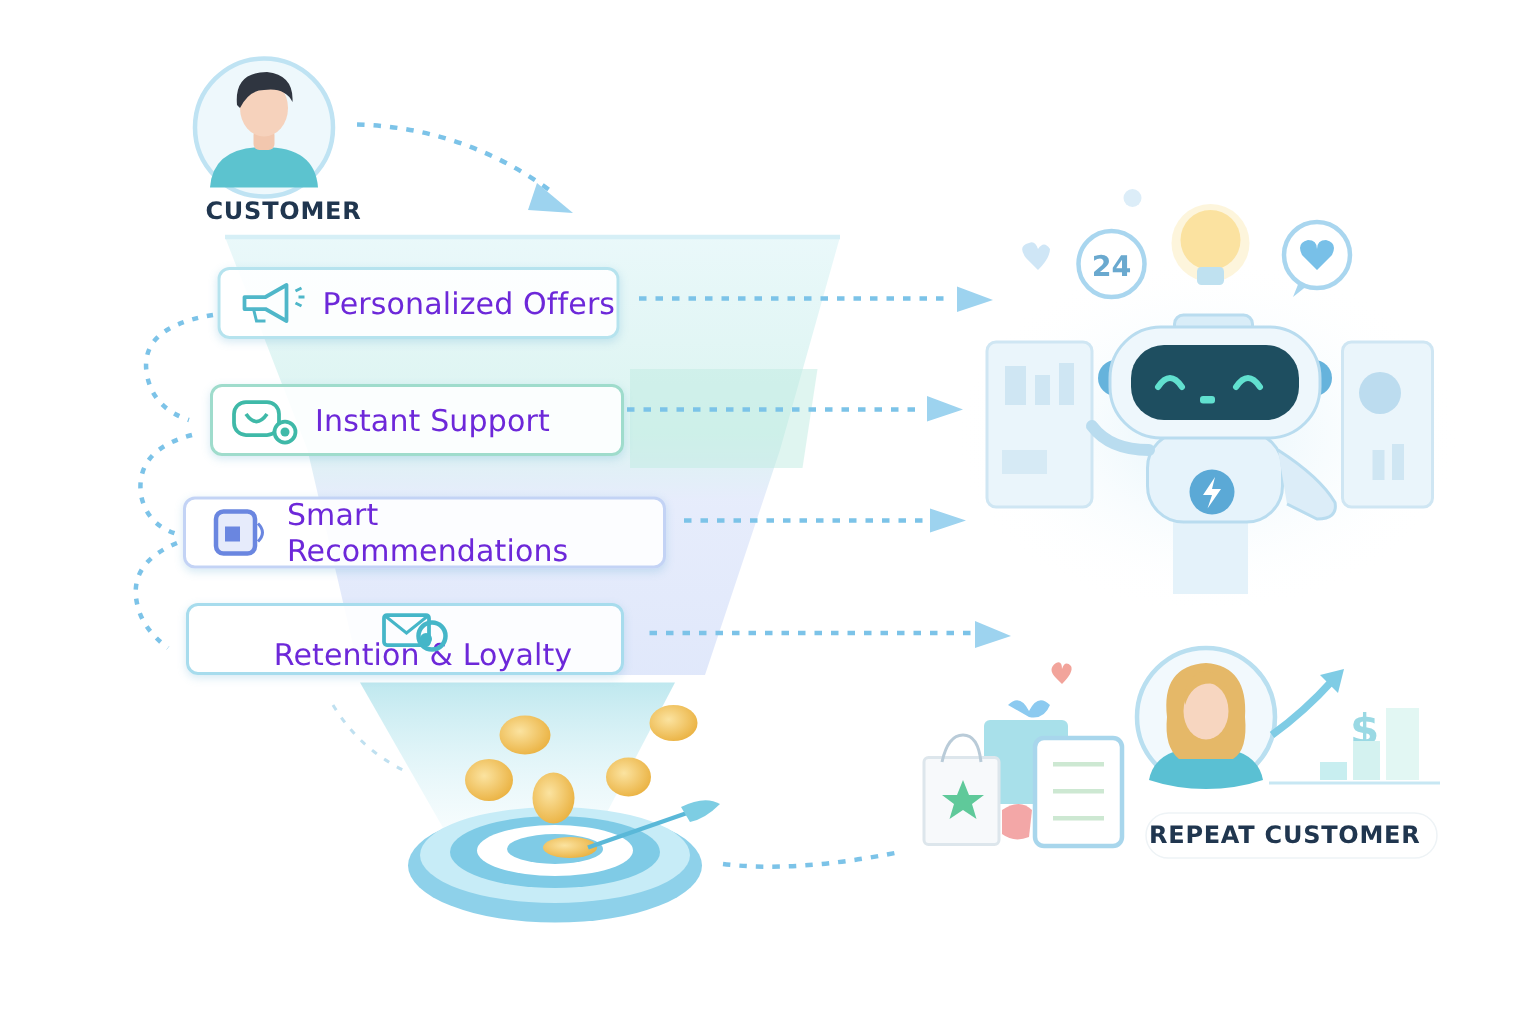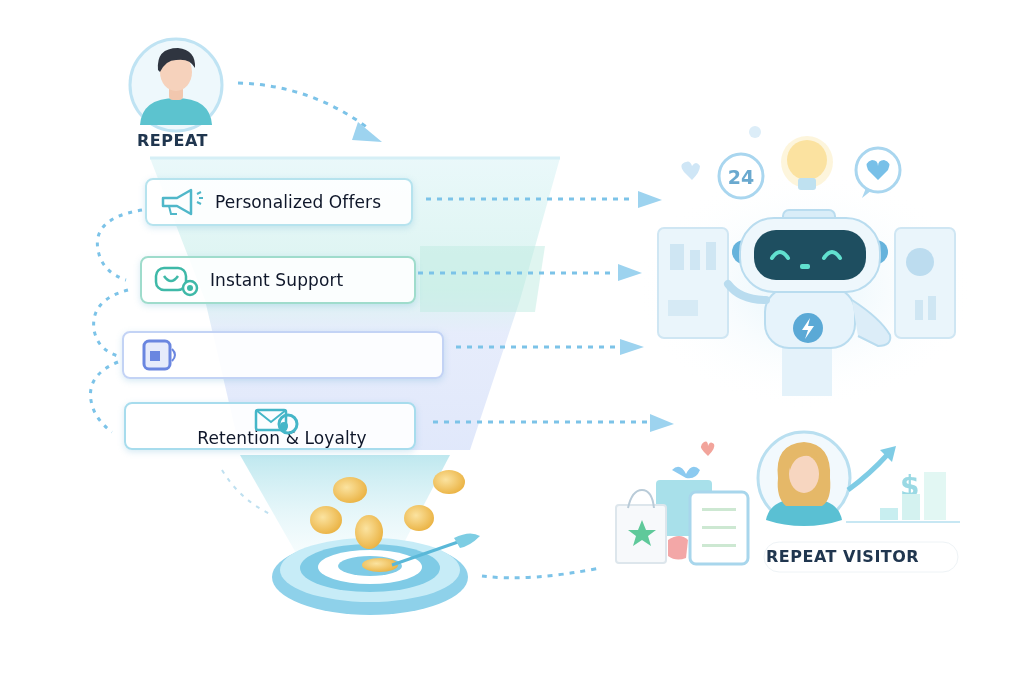--- a/index.html
+++ b/index.html
@@ -3,21 +3,21 @@
 <meta charset="utf-8">
 <style>
   html, body { margin:0; padding:0; }
   body { width:1024px; height:683px; background:#ffffff; position:relative; overflow:hidden;
          font-family:"DejaVu Sans", "Liberation Sans", sans-serif; color:#1f3550; }
   .abs { position:absolute; }
   svg { position:absolute; left:0; top:0; overflow:visible; }
   .stage-card { position:absolute; height:48px; border-radius:8px; background:rgba(255,255,255,0.88);
                 display:flex; align-items:center; box-sizing:border-box; padding-left:12px;
                 box-shadow:0 2px 6px rgba(90,170,210,0.25); }
-  .stage-card .lbl { font-size:17px; font-weight:500; color:#0f172a; margin-left:12px; letter-spacing:0.1px; }
+  .stage-card .lbl { font-size:20px; font-weight:500; color:#6d28d9; margin-left:12px; letter-spacing:0.1px; }
   .stage-icon { width:44px; height:32px; position:relative; }
   .caption { font-weight:700; font-size:16px; letter-spacing:0.5px; color:#20364f; }
 </style>
 </head>
 <body>
 
 <svg width="1024" height="683">
   <defs>
     <linearGradient id="funnelGrad" x1="0" y1="0" x2="0" y2="1">
       <stop offset="0" stop-color="#e6f7f9"></stop>
@@ -160,22 +160,22 @@
     <path d="M880 450 L896 446 L892 462 Z" fill="#7fcce5"></path>
     <text x="900" y="496" font-family="DejaVu Sans, sans-serif" font-size="28" font-weight="700" fill="#9ad9e4">$</text>
     <rect x="880" y="508" width="18" height="12" fill="#c8eef0"></rect>
     <rect x="902" y="494" width="18" height="26" fill="#d4f2f0"></rect>
     <rect x="924" y="472" width="22" height="48" fill="#e2f7f3"></rect>
     <path d="M846 522 L960 522" stroke="#c7e7f3" stroke-width="2"></path>
   </g>
   <rect x="764" y="542" width="194" height="30" rx="15" fill="#ffffff" stroke="#eef3f6" stroke-width="1"></rect>
 </svg>
 
-<div class="abs caption" style="left:137px; top:131px;">REPEAT</div>
-<div class="abs caption" style="left:766px; top:547px;">REPEAT VISITOR</div>
+<div class="abs caption" style="left:137px; top:131px;">CUSTOMER</div>
+<div class="abs caption" style="left:766px; top:547px;">REPEAT CUSTOMER</div>
 
 <div class="stage-card" style="left:145px; top:178px; width:268px; border:2px solid #b6e3ee;">
   <div class="stage-icon">
     <svg width="44" height="32">
         <path d="M4 12 L18 12 L32 4 L32 28 L18 20 L4 20 Z" fill="none" stroke="#4fb7c9" stroke-width="2.5" stroke-linejoin="round"></path>
         <path d="M10 20 L12 28 L18 28" fill="none" stroke="#4fb7c9" stroke-width="2"></path>
         <path d="M38 8 L42 6 M38 16 L42 18 M40 12 L44 12" stroke="#4fb7c9" stroke-width="2"></path>
       </svg>
   </div>
   <span class="lbl">Personalized Offers</span>
@@ -194,20 +194,21 @@
 </div>
 
 <div class="stage-card" style="left:122px; top:331px; width:322px; border:2px solid #c3d3f5;">
   <div class="stage-icon">
     <svg width="44" height="32">
         <rect x="8" y="2" width="26" height="28" rx="5" fill="#e6ebfb" stroke="#6a86e0" stroke-width="3"></rect>
         <rect x="14" y="12" width="10" height="10" fill="#6a86e0"></rect>
         <path d="M36 10 Q42 16 36 22" fill="none" stroke="#6a86e0" stroke-width="2"></path>
       </svg>
   </div>
+  <span class="lbl">Smart Recommendations</span>
 </div>
 
 <div class="stage-card" style="left:124px; top:402px; width:292px; border:2px solid #a7dced;flex-direction:column;">
   <div class="stage-icon">
     <svg width="44" height="32">
         <rect x="2" y="6" width="30" height="20" rx="2" fill="none" stroke="#45b6c8" stroke-width="2.5"></rect>
         <path d="M2 6 L17 18 L32 6" fill="none" stroke="#45b6c8" stroke-width="2"></path>
         <circle cx="34" cy="20" r="9" fill="none" stroke="#45b6c8" stroke-width="3"></circle>
         <circle cx="30" cy="22" r="4" fill="#45b6c8"></circle>
       </svg>

